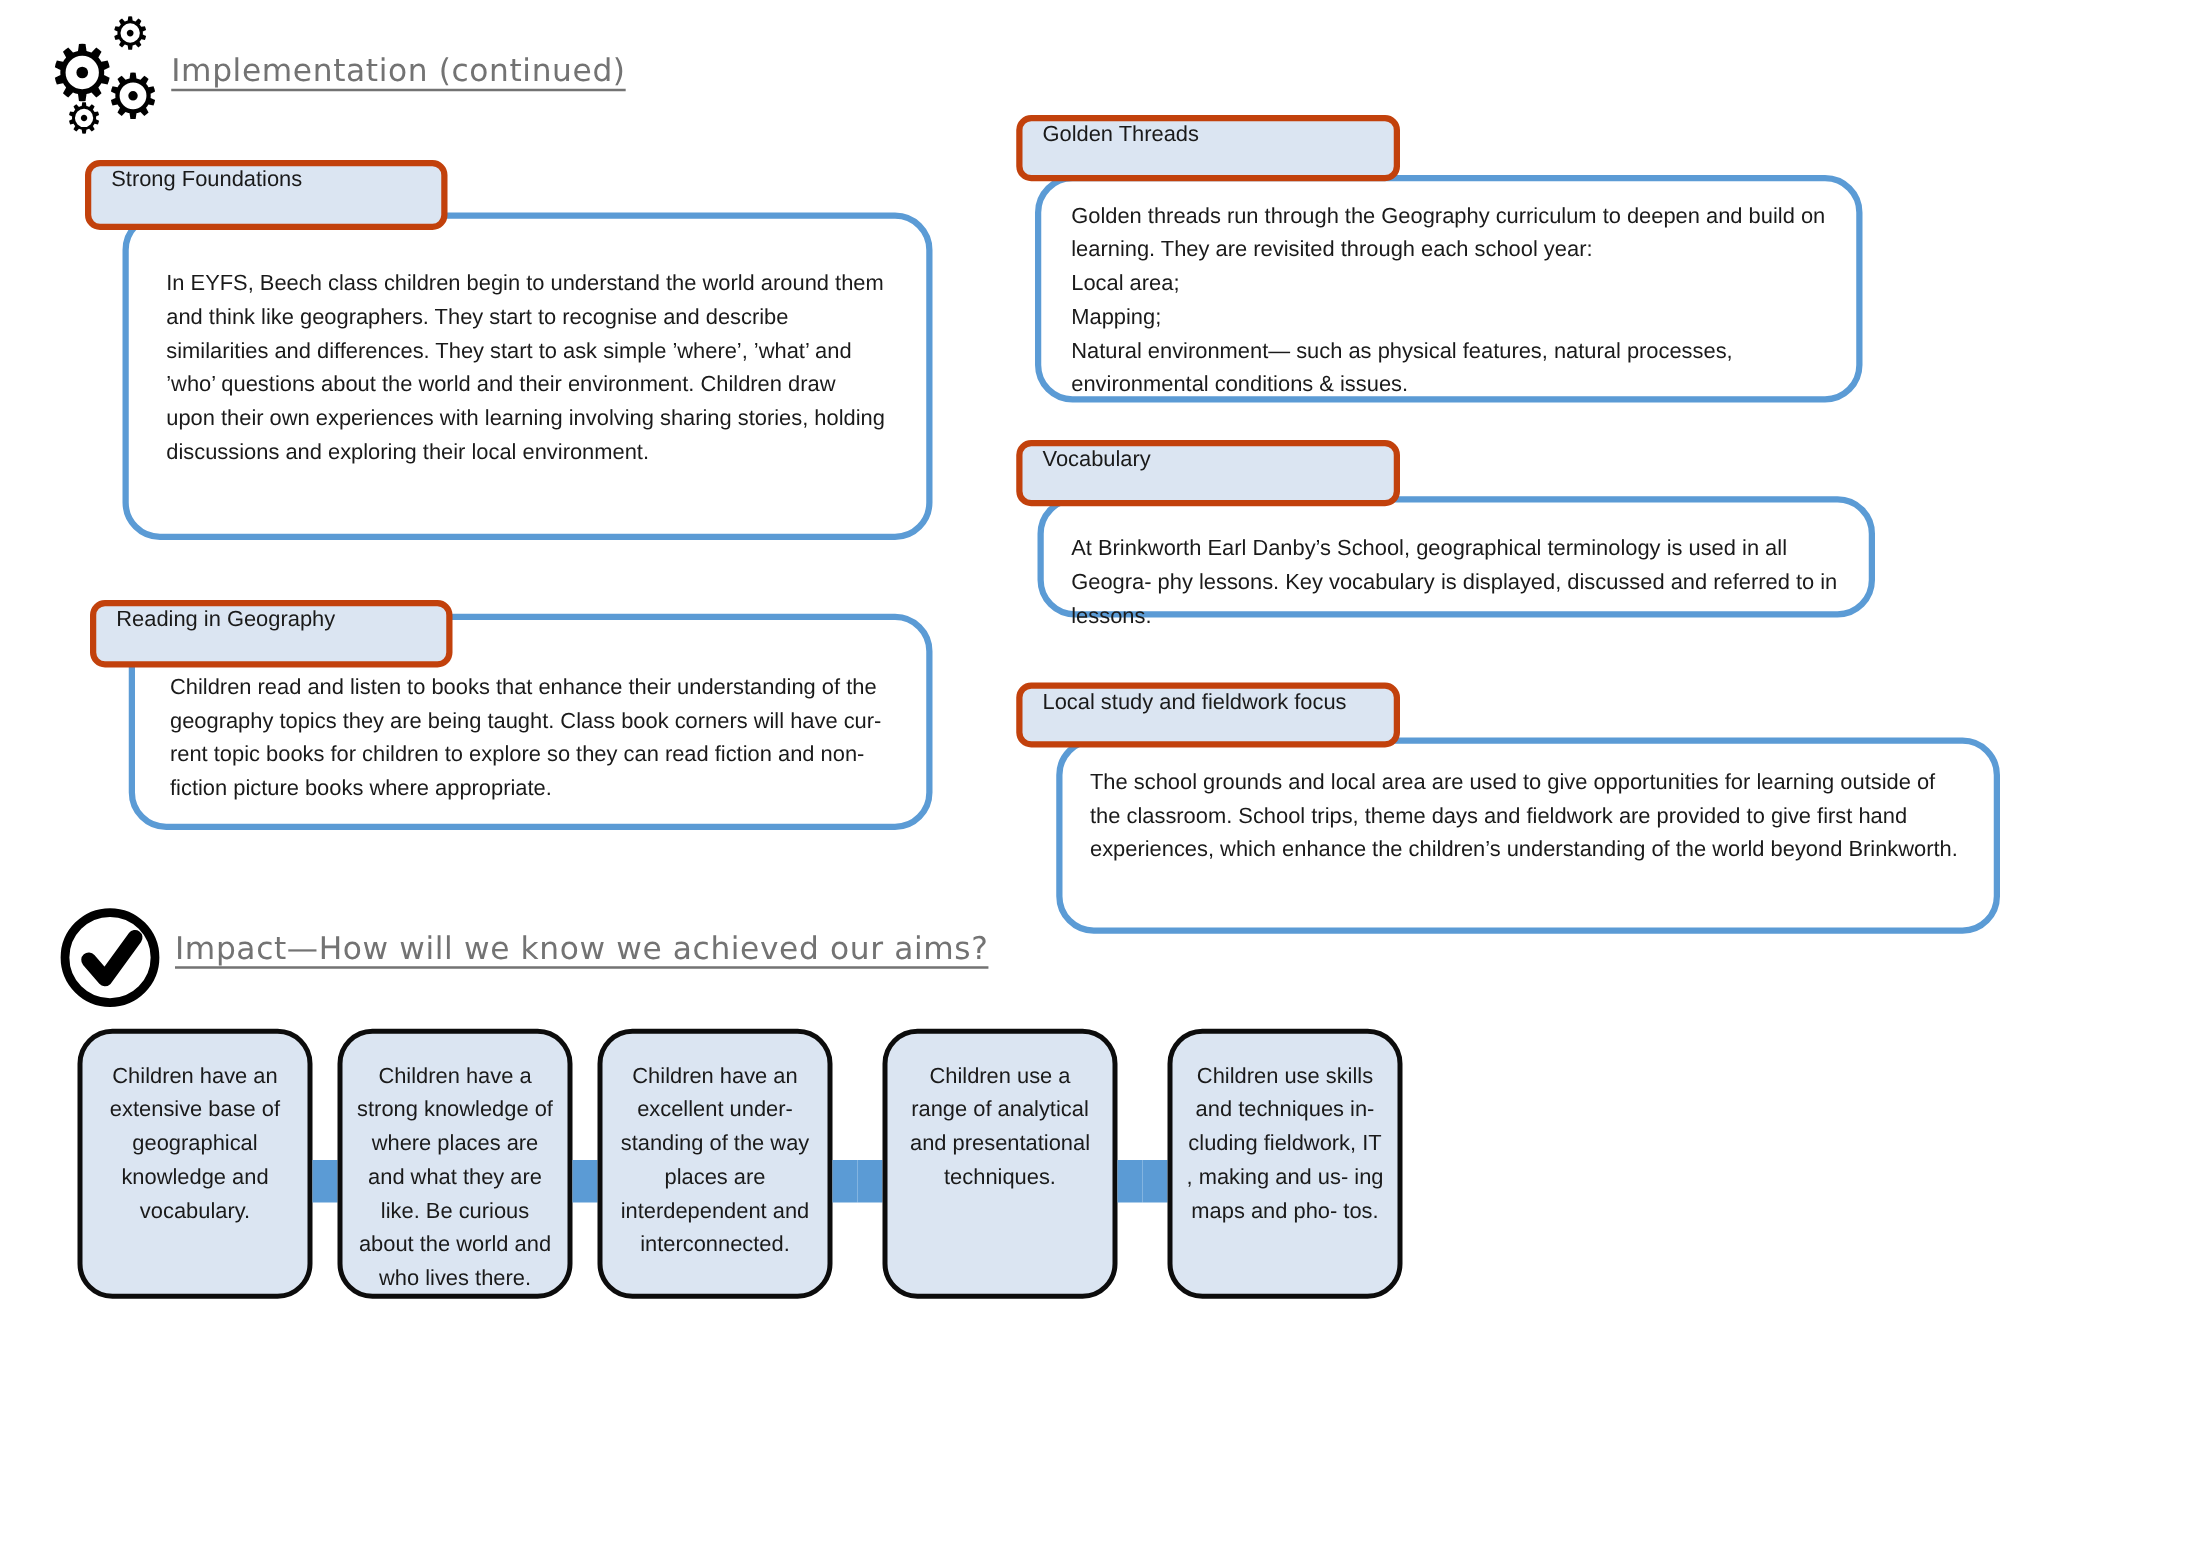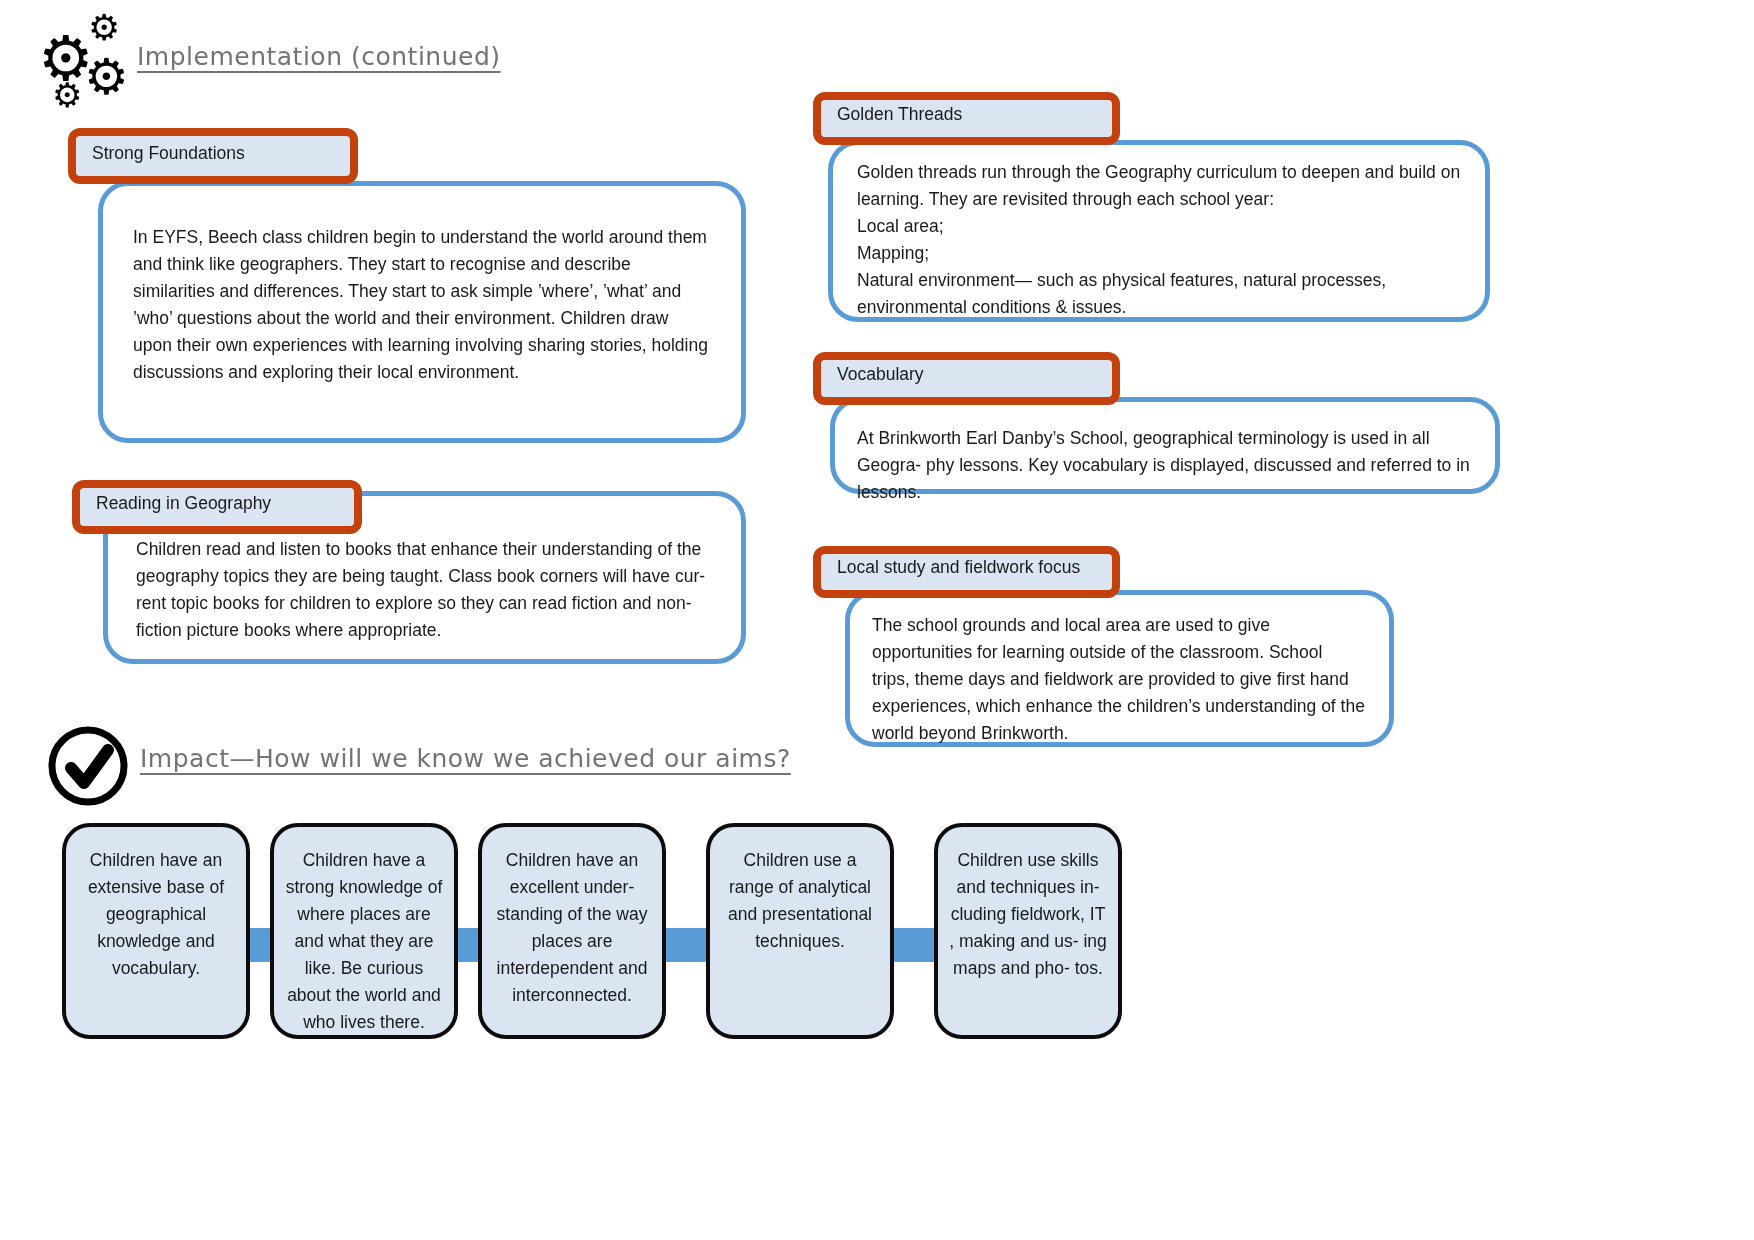--- a/index.html
+++ b/index.html
@@ -38,56 +38,56 @@
   .gear-mid-right   { left: 44px; top: 40px; font-size: 50px; }
   .gear-small-bottom{ left: 12px; top: 66px; font-size: 34px; }
 
   
   .check-icon { position: absolute; left: 46px; top: 724px; width: 84px; height: 84px; }
 
   
   .label-box {
     position: absolute;
     background: #dbe5f2;
-    border: 8px solid #c2410c;
+    border: 5px solid #c2410c;
     border-radius: 12px;
     display: flex;
-    align-items: flex-end;
-    padding: 12px 16px;
+    align-items: flex-start;
+    padding: 0 16px;
     font-size: 17.5px;
     color: #1a1a1a;
     z-index: 2;
   }
   .content-box {
     position: absolute;
     background: #ffffff;
     border: 5px solid #5b9bd5;
     border-radius: 30px;
     z-index: 1;
     font-size: 17.5px;
     line-height: 27px;
     color: #1a1a1a;
   }
 
   
   #sf-label { left: 68px;  top: 128px; width: 290px; height: 56px; }
-  #sf-box   { left: 98px;  top: 181px; width: 648px; height: 262px; padding: 38px 30px 0 30px; }
+  #sf-box   { left: 98px;  top: 170px; width: 648px; height: 262px; padding: 38px 30px 0 30px; }
 
   #rg-label { left: 56px;  top: 480px; width: 290px; height: 54px; margin-left: 16px; }
   #rg-box   { left: 103px; top: 491px; width: 643px; height: 173px; padding: 40px 32px 0 28px; }
 
   
   #gt-label { left: 813px; top: 92px;  width: 307px; height: 53px; }
   #gt-box   { left: 828px; top: 140px; width: 662px; height: 182px; padding: 14px 24px 0 24px; }
 
   #vo-label { left: 813px; top: 352px; width: 307px; height: 53px; }
   #vo-box   { left: 830px; top: 397px; width: 670px; height: 97px;  padding: 23px 24px 0 22px; }
 
   #ls-label { left: 813px; top: 546px; width: 307px; height: 52px; }
-  #ls-box   { left: 845px; top: 590px; width: 549px; height: 157px; padding: 17px 24px 0 22px; }
+  #ls-box   { left: 845px; top: 590px; width: 755px; height: 157px; padding: 17px 24px 0 22px; }
 
   
   .impact-row {
     position: absolute;
     left: 62px; top: 823px; width: 1424px; height: 216px;
     display: flex; align-items: stretch;
   }
   .impact-box {
     flex: 0 0 188px;
     background: #dbe5f2;

